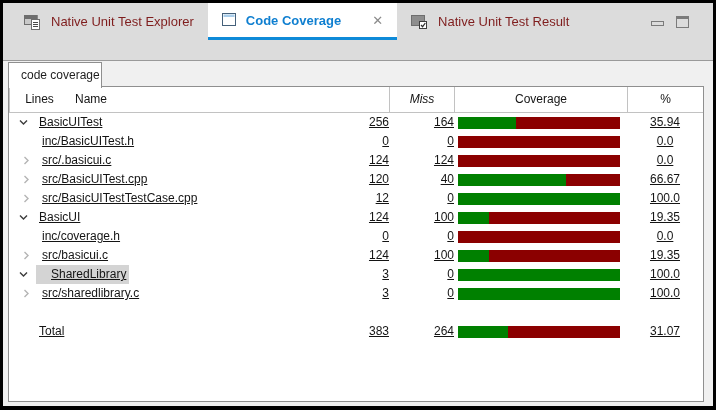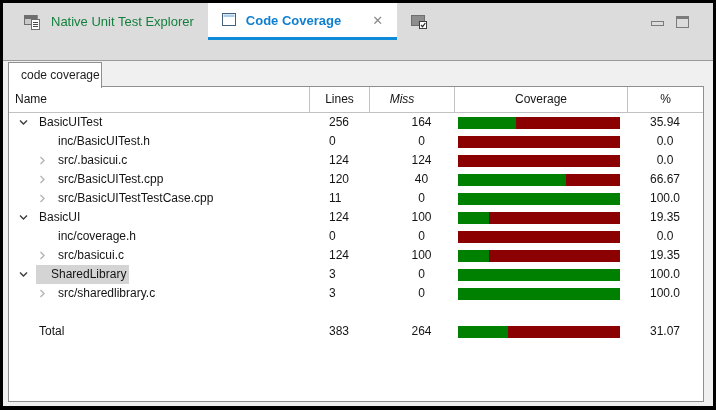--- a/index.html
+++ b/index.html
@@ -2,53 +2,53 @@
 <html style="--green: #008000; --red: #8B0000; --tabblue: #0e8ad8; --tabtext: #0f7fd0;"><head>
 <meta charset="utf-8">
 <style>
   html,body{margin:0;padding:0;background:#f5f5f5;font-family:"Liberation Sans",sans-serif;}
   .window{position:relative;width:716px;height:410px;box-sizing:border-box;
     border:3px solid #000;border-bottom-width:4px;background:#dcdcdc;overflow:hidden;}
 
   
   .tabstrip{display:flex;align-items:stretch;height:37px;padding-left:7px;background:#dcdcdc;}
   .tab{display:flex;align-items:center;gap:9px;padding:0 14px;box-sizing:border-box;
-    font-size:13px;color:#15803d;cursor:default;white-space:nowrap;}
+    font-size:13px;color:#7f1d1d;cursor:default;white-space:nowrap;}
   .tab .ticon{display:flex;align-items:center;}
   .tab.active{background:#fff;color:var(--tabtext,#0e7fd0);font-weight:bold;
     border-bottom:3px solid var(--tabblue,#0e8ad8);}
   .tab.active .close{font-weight:normal;color:#8a8a8a;margin-left:22px;font-size:13px;}
   .wincontrols{margin-left:auto;display:flex;align-items:center;gap:12px;margin-right:24px;}
   .minico{width:13px;height:5px;border:1px solid #7b7b7b;box-sizing:border-box;margin-top:4px;}
   .maxico{width:13px;height:12px;border:1px solid #7b7b7b;border-top-width:3px;box-sizing:border-box;}
 
   
   .panel{position:absolute;left:0;right:0;top:57px;bottom:0;background:#f0f0f0;
     border-top:1px solid #9a9a9a;}
   .subtab{position:absolute;left:5px;top:1px;width:80px;height:25px;z-index:2;background:#fff;
     border:1px solid #8f8f8f;border-bottom:none;line-height:25px;padding-left:12px;
     font-size:12px;color:#1e1e1e;}
   .table{position:absolute;left:5px;right:9px;top:25px;bottom:4px;background:#fff;
     border:1px solid #8f8f8f;font-size:12px;color:#141414;}
 
   .thead{display:flex;height:25px;line-height:24px;border-bottom:1px solid #c2c2c2;}
   .th{box-sizing:border-box;text-align:center;border-left:1px solid #c2c2c2;}
   .th.name{flex:1;text-align:left;padding-left:6px;border-left:none;}
-  .col-lines{width:60px;}.col-miss{width:65px;font-style:italic;}.col-cov{width:173px;margin-left:20px;}.col-pct{width:76px;}
+  .col-lines{width:60px;}.col-miss{width:65px;font-style:italic;}.col-cov{width:173px;}.col-pct{width:76px;}
 
   .trow{display:flex;height:19px;line-height:19px;align-items:center;}
-  .td{box-sizing:border-box;}
+  .td{box-sizing:border-box;text-decoration:underline;}
   .td.name{flex:1;display:flex;align-items:center;overflow:hidden;}
-  .td.lines{width:60px;text-align:left;}
-  .td.miss{width:65px;text-align:center;}
+  .td.lines{width:60px;text-align:right;}
+  .td.miss{width:65px;text-align:right;}
   .td.cov{width:173px;display:flex;align-items:center;}
   .td.pct{width:76px;text-align:center;}
 
   .lvl0 .td.name{padding-left:9px;}
-  .lvl1 .td.name{padding-left:28px;text-align:center;}
+  .lvl1 .td.name{padding-left:12px;text-align:center;}
   .chevbox{width:13px;height:13px;position:relative;flex:0 0 13px;margin-right:5px;}
   .chevbox svg{display:none;position:absolute;left:0;top:1px;}
   .exp-expanded svg.cd{display:block;}
   .exp-collapsed svg.cr{display:block;}
   .rowlabel{white-space:nowrap;padding:0 3px;}
   .rowlabel.selected{background:#d4d4d4;padding-left:15px;}
 
   .bar{margin-left:4px;width:162px;height:12px;background:var(--red,#8B0000);overflow:hidden;}
   .bar .fill{display:block;height:100%;background:var(--green,#008000);}
 
@@ -86,35 +86,36 @@
     </div>
 
     <div class="tab">
       <span class="ticon">
         <svg width="18" height="16" viewBox="0 0 18 16">
           <rect x="0.5" y="1.5" width="13" height="10" fill="#8d8d8d" stroke="#6e6e6e"></rect>
           <rect x="8.5" y="7.5" width="7" height="7" fill="#fff" stroke="#3c3c3c"></rect>
           <path d="M10 11 l1.6 1.7 L14.3 9" fill="none" stroke="#2d2d2d" stroke-width="1.2"></path>
         </svg>
       </span>
+      <span>Native Unit Test Result</span>
     </div>
 
     <div class="wincontrols">
       <span class="minico"></span>
       <span class="maxico"></span>
     </div>
   </div>
 
   <div class="panel">
     <div class="subtab">code coverage</div>
 
     <div class="table">
       <div class="thead">
+        <span class="th col-lines">Lines</span>
         <span class="th name">Name</span>
-        <span class="th col-lines">Lines</span>
         <span class="th col-miss">Miss</span>
         <span class="th col-cov">Coverage</span>
         <span class="th col-pct">%</span>
       </div>
 
       <div class="tbody" id="rows">
   <div class="trow lvl0 exp-expanded">
     <span class="td name">
       <span class="chevbox">
         <svg class="cd" width="11" height="11" viewBox="0 0 11 11">
@@ -195,21 +196,21 @@
   <div class="trow lvl1 exp-collapsed">
     <span class="td name">
       <span class="chevbox">
 
         <svg class="cr" width="11" height="11" viewBox="0 0 11 11">
                   <polyline points="3.5,2 7,5.5 3.5,9" fill="none" stroke="#b4b4b4" stroke-width="1.4"></polyline>
                 </svg>
       </span>
       <span class="rowlabel">src/BasicUITestTestCase.cpp</span>
     </span>
-    <span class="td lines">11</span>
+    <span class="td lines">12</span>
     <span class="td miss">0</span>
     <span class="td cov">
       <span class="bar">
                 <span class="fill" style="width: 100%;"></span>
               </span>
     </span>
     <span class="td pct">100.0</span>
   </div>
 
   <div class="trow lvl0 exp-expanded">

